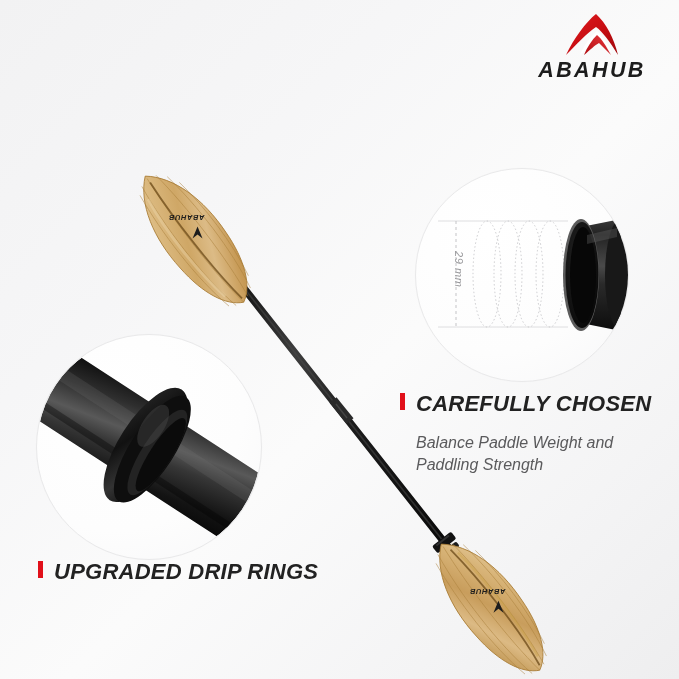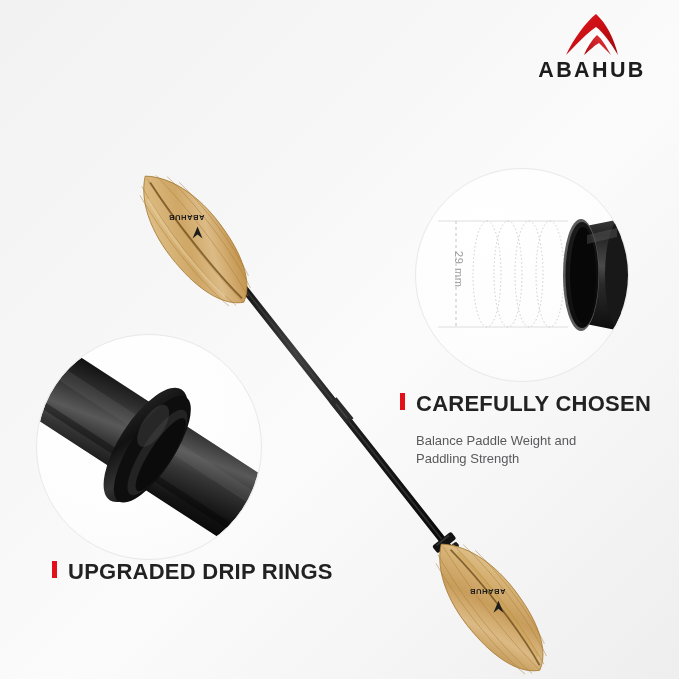--- a/index.html
+++ b/index.html
@@ -7,20 +7,21 @@
     padding: 0;
     background: #ffffff;
   }
   #page {
     position: relative;
     width: 679px;
     height: 679px;
     overflow: hidden;
     background: linear-gradient(135deg, #f2f2f3 0%, #f6f6f7 30%, #fbfbfb 55%, #f4f4f5 80%, #eeeeef 100%);
     font-family: "Liberation Sans", sans-serif;
+    font-style: italic;
     -webkit-font-smoothing: antialiased;
   }
 
   
   #brand {
     position: absolute;
     top: 12px;
     right: 22px;
     width: 130px;
     text-align: center;
@@ -102,29 +103,29 @@
     flex: 0 0 auto;
   }
   .callout-title {
     font-size: 22px;
     font-weight: 600;
     color: #222222;
     line-height: 1.3;
     letter-spacing: 0.25px;
   }
   .callout-sub {
-    font-size: 13px;
+    font-size: 16px;
     color: #5a5a5c;
     line-height: 1.42;
     margin-top: 13px;
     margin-left: 16px;
     font-weight: 400;
   }
   #callout-shaft { left: 400px; top: 390px; width: 262px; }
-  #callout-drip  { left: 52px;  top: 558px; width: 290px; }
+  #callout-drip  { left: 38px;  top: 558px; width: 290px; }
 
   
   .dim-label {
     position: absolute;
     font-size: 11px;
     color: #9a9a9d;
     letter-spacing: 0.6px;
     transform: rotate(90deg);
     transform-origin: left top;
     white-space: nowrap;

